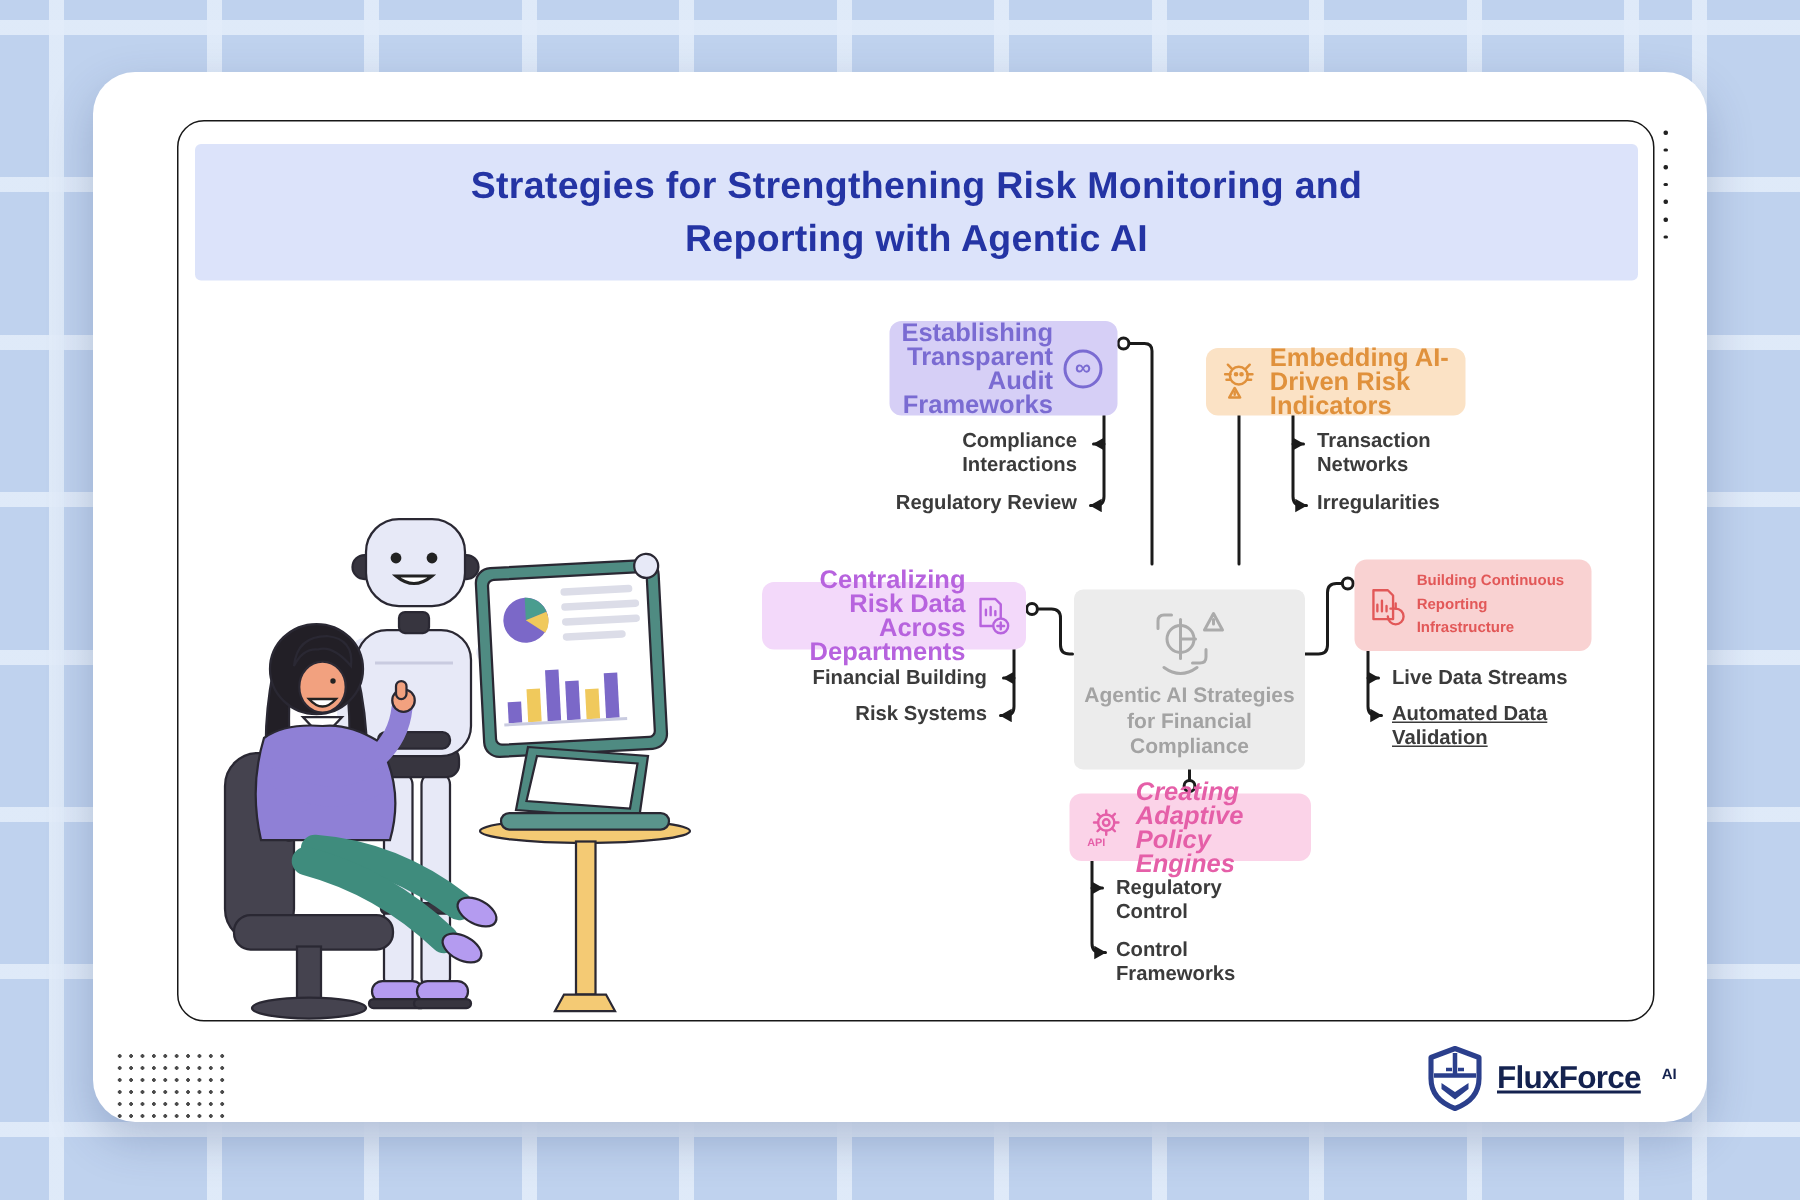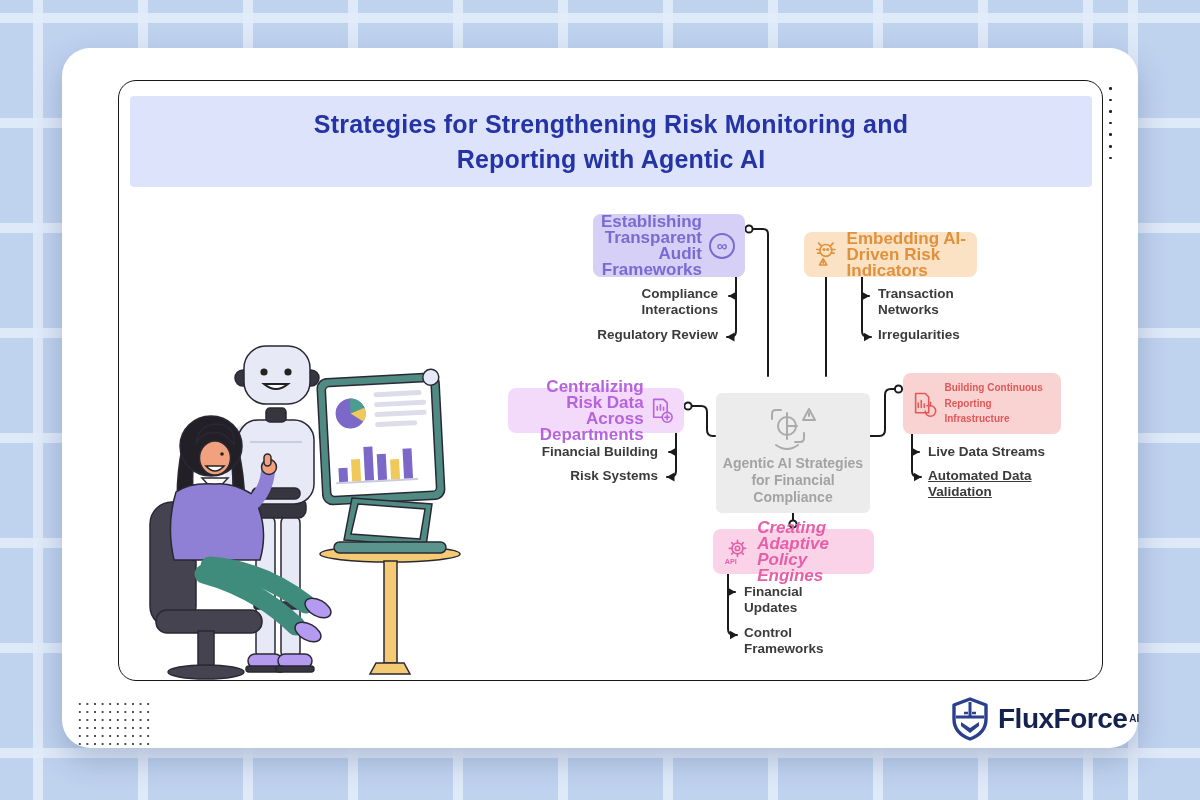--- a/index.html
+++ b/index.html
@@ -67,22 +67,22 @@
   .s-risk-1   { left:878px; top:327px; width:120px; }
   .s-data-0   { left:498px; top:444px; width:160px; }
   .s-data-1   { left:498px; top:468px; width:160px; }
   .s-report-0 { left:928px; top:444px; width:144px; }
   .s-report-1 { left:928px; top:468px; width:126px;text-decoration:underline; }
   .s-policy-0 { left:744px; top:584px; width:96px; }
   .s-policy-1 { left:744px; top:625px; width:106px; }
   svg.overlay { position:absolute; left:0; top:0; width:1200px; height:800px; pointer-events:none; }
   
   .logo { position:absolute; left:950px; top:697px; display:flex; align-items:center; gap:8px; }
-  .logo .brand { font-size:28px; font-weight:800; color:#14224f; letter-spacing:-0.5px; }
-  .logo .sup { font-size:10px; font-weight:800; color:#14224f; vertical-align:super; margin-left:2px; }
+  .logo .brand { font-size:21px; font-weight:800; color:#14224f; letter-spacing:-0.5px;text-decoration:underline; }
+  .logo .sup { font-size:10px; font-weight:800; color:#14224f; vertical-align:super; margin-left:14px; }
   .illus { position:absolute; left:138px; top:320px; }
 </style>
 </head>
 <body>
 
 <div class="stage">
   <div class="card"></div>
   <div class="inner-box"></div>
 
   <div class="banner">
@@ -304,21 +304,21 @@
   </div>
 
   <div class="sub r s-audit-0">Compliance Interactions</div>
   <div class="sub r s-audit-1">Regulatory Review</div>
   <div class="sub s-risk-0">Transaction Networks</div>
   <div class="sub s-risk-1">Irregularities</div>
   <div class="sub r s-data-0">Financial Building</div>
   <div class="sub r s-data-1">Risk Systems</div>
   <div class="sub s-report-0">Live Data Streams</div>
   <div class="sub s-report-1">Automated Data Validation</div>
-  <div class="sub s-policy-0">Financial Updates</div>
+  <div class="sub s-policy-0">Regulatory Control</div>
   <div class="sub s-policy-1">Control Frameworks</div>
 
   <div class="logo">
     <svg width="40" height="44" viewBox="0 0 40 44">
       <path d="M20,2 L36,8 V22 Q36,36 20,42 Q4,36 4,22 V8 Z" fill="#ffffff" stroke="#2b3f8c" stroke-width="3.4" stroke-linejoin="round"></path>
       <path d="M6,20 H34" stroke="#2b3f8c" stroke-width="3"></path>
       <path d="M20,5 V20" stroke="#2b3f8c" stroke-width="3"></path>
       <path d="M14,16 h4 M22,16 h4" stroke="#2b3f8c" stroke-width="2.4"></path>
       <path d="M11,25 L20,31 L29,25 L29,29 L20,36 L11,29 Z" fill="#2b3f8c"></path>
     </svg>

